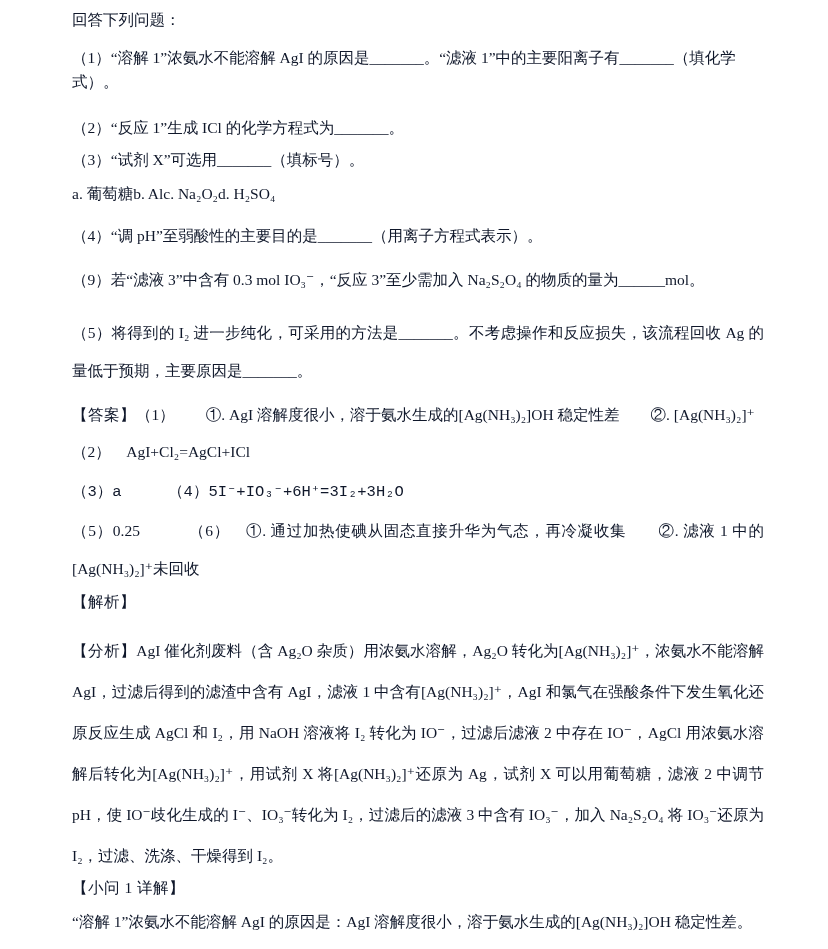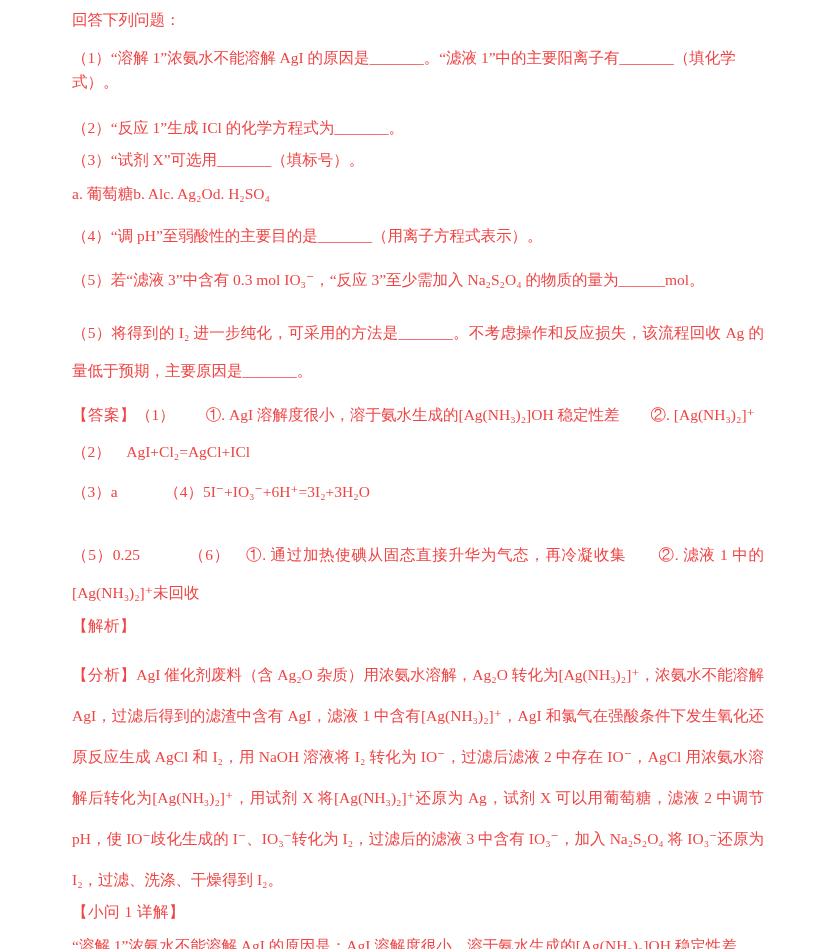--- a/index.html
+++ b/index.html
@@ -10,40 +10,40 @@
   .page {
     position: relative;
     width: 828px;
     height: 949px;
     box-sizing: border-box;
     background: #ffffff;
     padding: 8px 64px 0 72px;
     overflow: hidden;
     font-family: "Liberation Serif", "DejaVu Serif", serif;
     font-size: 15.5px;
-    color: #ef4444;
+    color: #0f172a;
     -webkit-font-smoothing: antialiased;
   }
   p { margin: 0; }
   .ln       { line-height: 24px; }
   .p-intro  { margin-bottom: 14px; }
   .p-q1     { margin-bottom: 22px; font-family: Liberation Serif, serif; }
   .p-q2     { margin-bottom: 8px;  }
   .p-q3     { margin-bottom: 10px; }
   .p-options{
     margin-bottom: 18px;
     display: flex;
     line-height: 24px;
   }
   .p-q4     { margin-bottom: 20px; }
   .p-q5     { margin-bottom: 22px; }
   .p-q6     { line-height: 38px; margin-bottom: 4px; text-align: justify; }
   .p-ans1   { line-height: 42px; margin-bottom: 4px; text-align: justify; }
   .p-ans2   { margin-bottom: 16px; }
-  .p-ans34  { margin-bottom: 32px; }
+  .p-ans34  { margin-bottom: 8px; font-family: Liberation Mono, monospace; }
   .p-ans56  { line-height: 38px; margin-bottom: 2px; text-align: justify; }
   .p-jiexi  { margin-bottom: 16px; }
   .p-analysis { line-height: 41px; text-align: justify; margin-bottom: 0; }
   .p-detail-label { margin-bottom: 10px; }
   .p-detail { margin-bottom: 0; }
   .bold-label { letter-spacing: 0.5px; }
 </style>
 </head>
 <body>
 
@@ -53,27 +53,27 @@
 
   <p class="ln p-q1">（1）“溶解 1”浓氨水不能溶解 AgI 的原因是_______。“滤液 1”中的主要阳离子有_______（填化学式）。</p>
 
   <p class="ln p-q2">（2）“反应 1”生成 ICl 的化学方程式为_______。</p>
 
   <p class="ln p-q3">（3）“试剂 X”可选用_______（填标号）。</p>
 
   <div class="p-options">
     <span>a. 葡萄糖</span>
     <span>b. Al</span>
-    <span>c. Ag₂O</span>
+    <span>c. Na₂O₂</span>
     <span>d. H₂SO₄</span>
   </div>
 
   <p class="ln p-q4">（4）“调 pH”至弱酸性的主要目的是_______（用离子方程式表示）。</p>
 
-  <p class="ln p-q5">（5）若“滤液 3”中含有 0.3 mol IO₃⁻，“反应 3”至少需加入 Na₂S₂O₄ 的物质的量为______mol。</p>
+  <p class="ln p-q5">（9）若“滤液 3”中含有 0.3 mol IO₃⁻，“反应 3”至少需加入 Na₂S₂O₄ 的物质的量为______mol。</p>
 
   <p class="p-q6">（5）将得到的 I₂ 进一步纯化，可采用的方法是_______。不考虑操作和反应损失，该流程回收 Ag 的量低于预期，主要原因是_______。</p>
 
   <p class="p-ans1">
     <span class="bold-label">【答案】</span><span>（1）　　①. AgI 溶解度很小，溶于氨水生成的[Ag(NH₃)₂]OH 稳定性差　　②. [Ag(NH₃)₂]⁺</span>
   </p>
 
   <p class="ln p-ans2">（2）　AgI+Cl₂=AgCl+ICl</p>
 
   <p class="ln p-ans34">（3）a　　　（4）5I⁻+IO₃⁻+6H⁺=3I₂+3H₂O</p>

